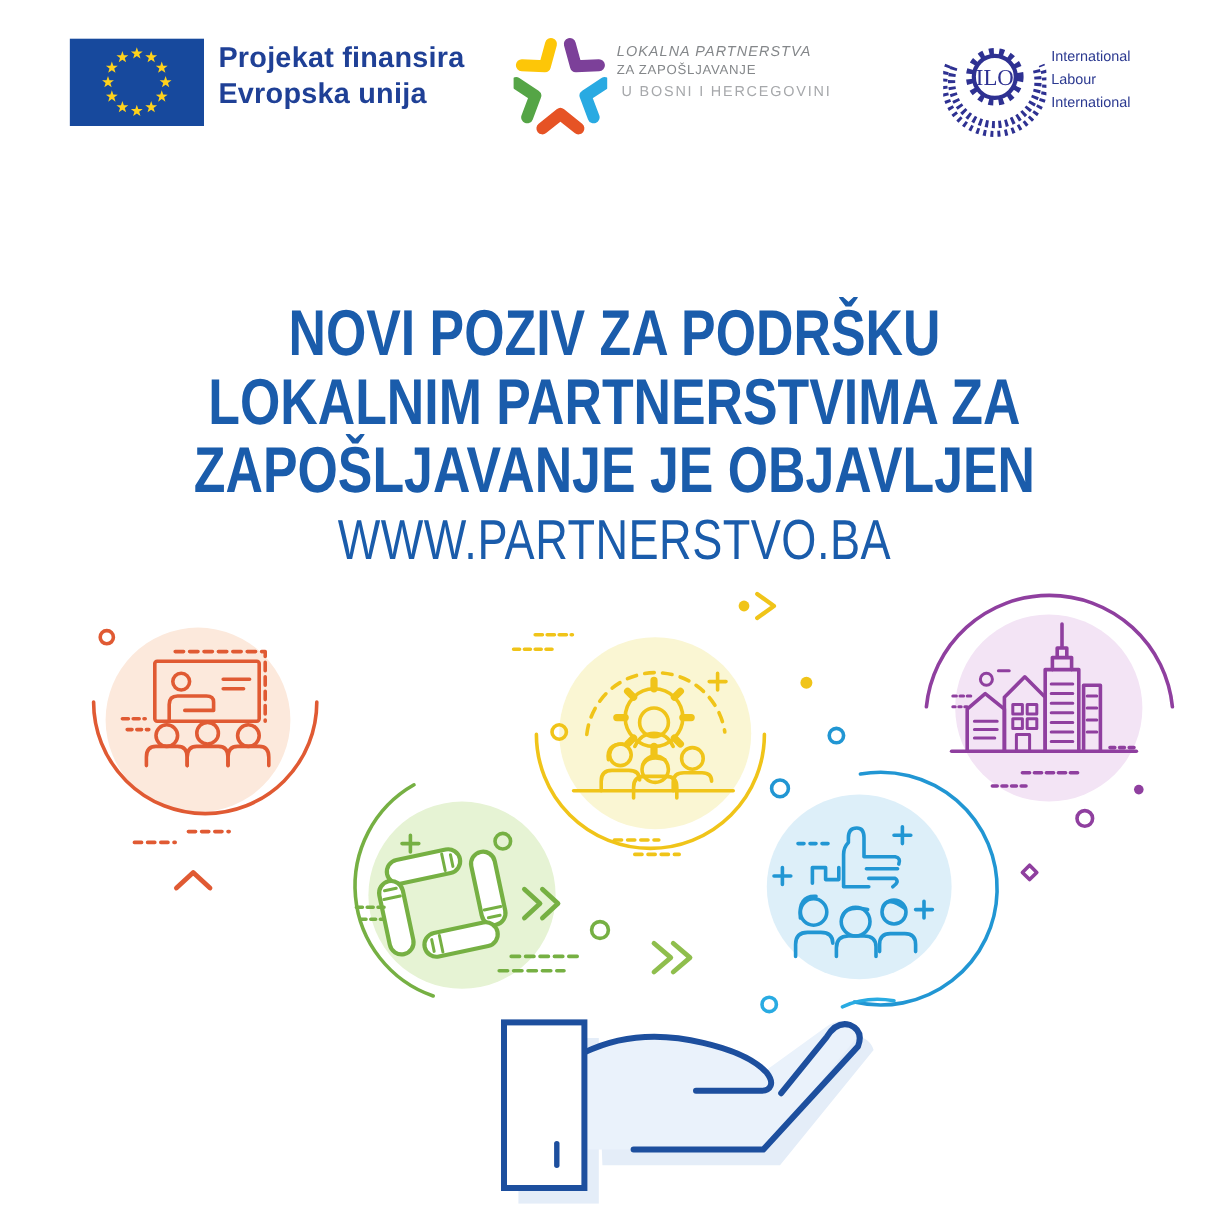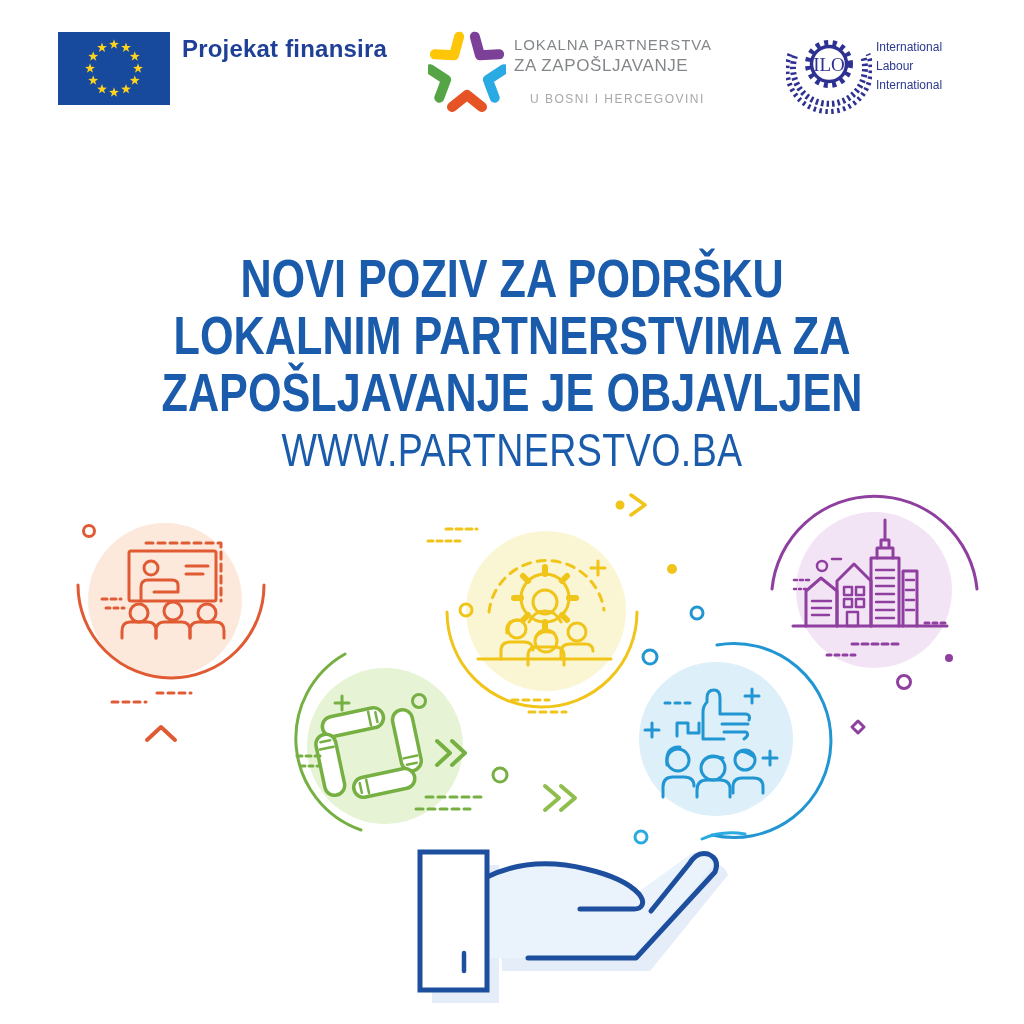--- a/index.html
+++ b/index.html
@@ -7,23 +7,23 @@
        font-family:"Liberation Sans",sans-serif;}
   .page{position:absolute;inset:0;background:#ffffff;padding-left:12px;}
 
   
   .hdr-block{position:absolute;}
   .eu-flag{left:58px;top:32px;}
   .eu-text{left:182px;top:34px;color:#1F4096;font-weight:bold;
            font-size:24px;line-height:30px;letter-spacing:0.2px;}
   .lpz-logo{left:428px;top:30px;}
   .lpz-text{left:514px;top:36px;color:#84878A;}
-  .lpz-l1{font-size:15px;letter-spacing:0.9px;margin:0 0 3px 0;}
-  .lpz-l2{font-size:17px;letter-spacing:0.6px;margin:0 0 4px 0;}
-  .lpz-l3{font-size:12px;letter-spacing:1.5px;color:#A6A8AB;margin:16px;}
+  .lpz-l1{font-size:12px;letter-spacing:0.9px;margin:0 0 3px 0;font-style:italic;}
+  .lpz-l2{font-size:11px;letter-spacing:0.6px;margin:0 0 4px 0;}
+  .lpz-l3{font-size:12px;letter-spacing:1.5px;color:#A6A8AB;margin:4px;}
   .ilo-emblem{left:786px;top:24px;}
   .ilo-text{left:876px;top:38px;color:#2B3990;font-size:12px;line-height:19px;}
 
   
   .announce{position:absolute;top:250px;left:0;width:1024px;text-align:center;
             color:#1A5CAB;transform:scaleX(0.8);transform-origin:512px 50%;}
   .title-line{font-size:54px;font-weight:bold;line-height:57px;white-space:nowrap;}
   .website{font-size:47px;font-weight:normal;line-height:54px;margin-top:2px;
            white-space:nowrap;letter-spacing:0.5px;}
 
@@ -51,20 +51,21 @@
         <use href="#star" transform="rotate(180) translate(0,-24) rotate(-180)"></use>
         <use href="#star" transform="rotate(210) translate(0,-24) rotate(-210)"></use>
         <use href="#star" transform="rotate(240) translate(0,-24) rotate(-240)"></use>
         <use href="#star" transform="rotate(270) translate(0,-24) rotate(-270)"></use>
         <use href="#star" transform="rotate(300) translate(0,-24) rotate(-300)"></use>
         <use href="#star" transform="rotate(330) translate(0,-24) rotate(-330)"></use>
       </g>
     </svg>
     <div class="hdr-block eu-text">
       <div>Projekat finansira</div>
+      <div>Evropska unija</div>
     </div>
 
     <svg class="hdr-block lpz-logo" width="78" height="86" viewBox="0 0 78 86">
       <g transform="translate(39,43)" fill="none" stroke-width="10" stroke-linecap="round" stroke-linejoin="round">
         <path d="M-15,7 L0,-5 L15,7" stroke="#E65325" transform="rotate(0) translate(0,27)"></path>
         <path d="M-15,7 L0,-5 L15,7" stroke="#55A546" transform="rotate(72) translate(0,27)"></path>
         <path d="M-15,7 L0,-5 L15,7" stroke="#FDC608" transform="rotate(144) translate(0,27)"></path>
         <path d="M-15,7 L0,-5 L15,7" stroke="#7C4099" transform="rotate(216) translate(0,27)"></path>
         <path d="M-15,7 L0,-5 L15,7" stroke="#29AAE2" transform="rotate(288) translate(0,27)"></path>
       </g>

